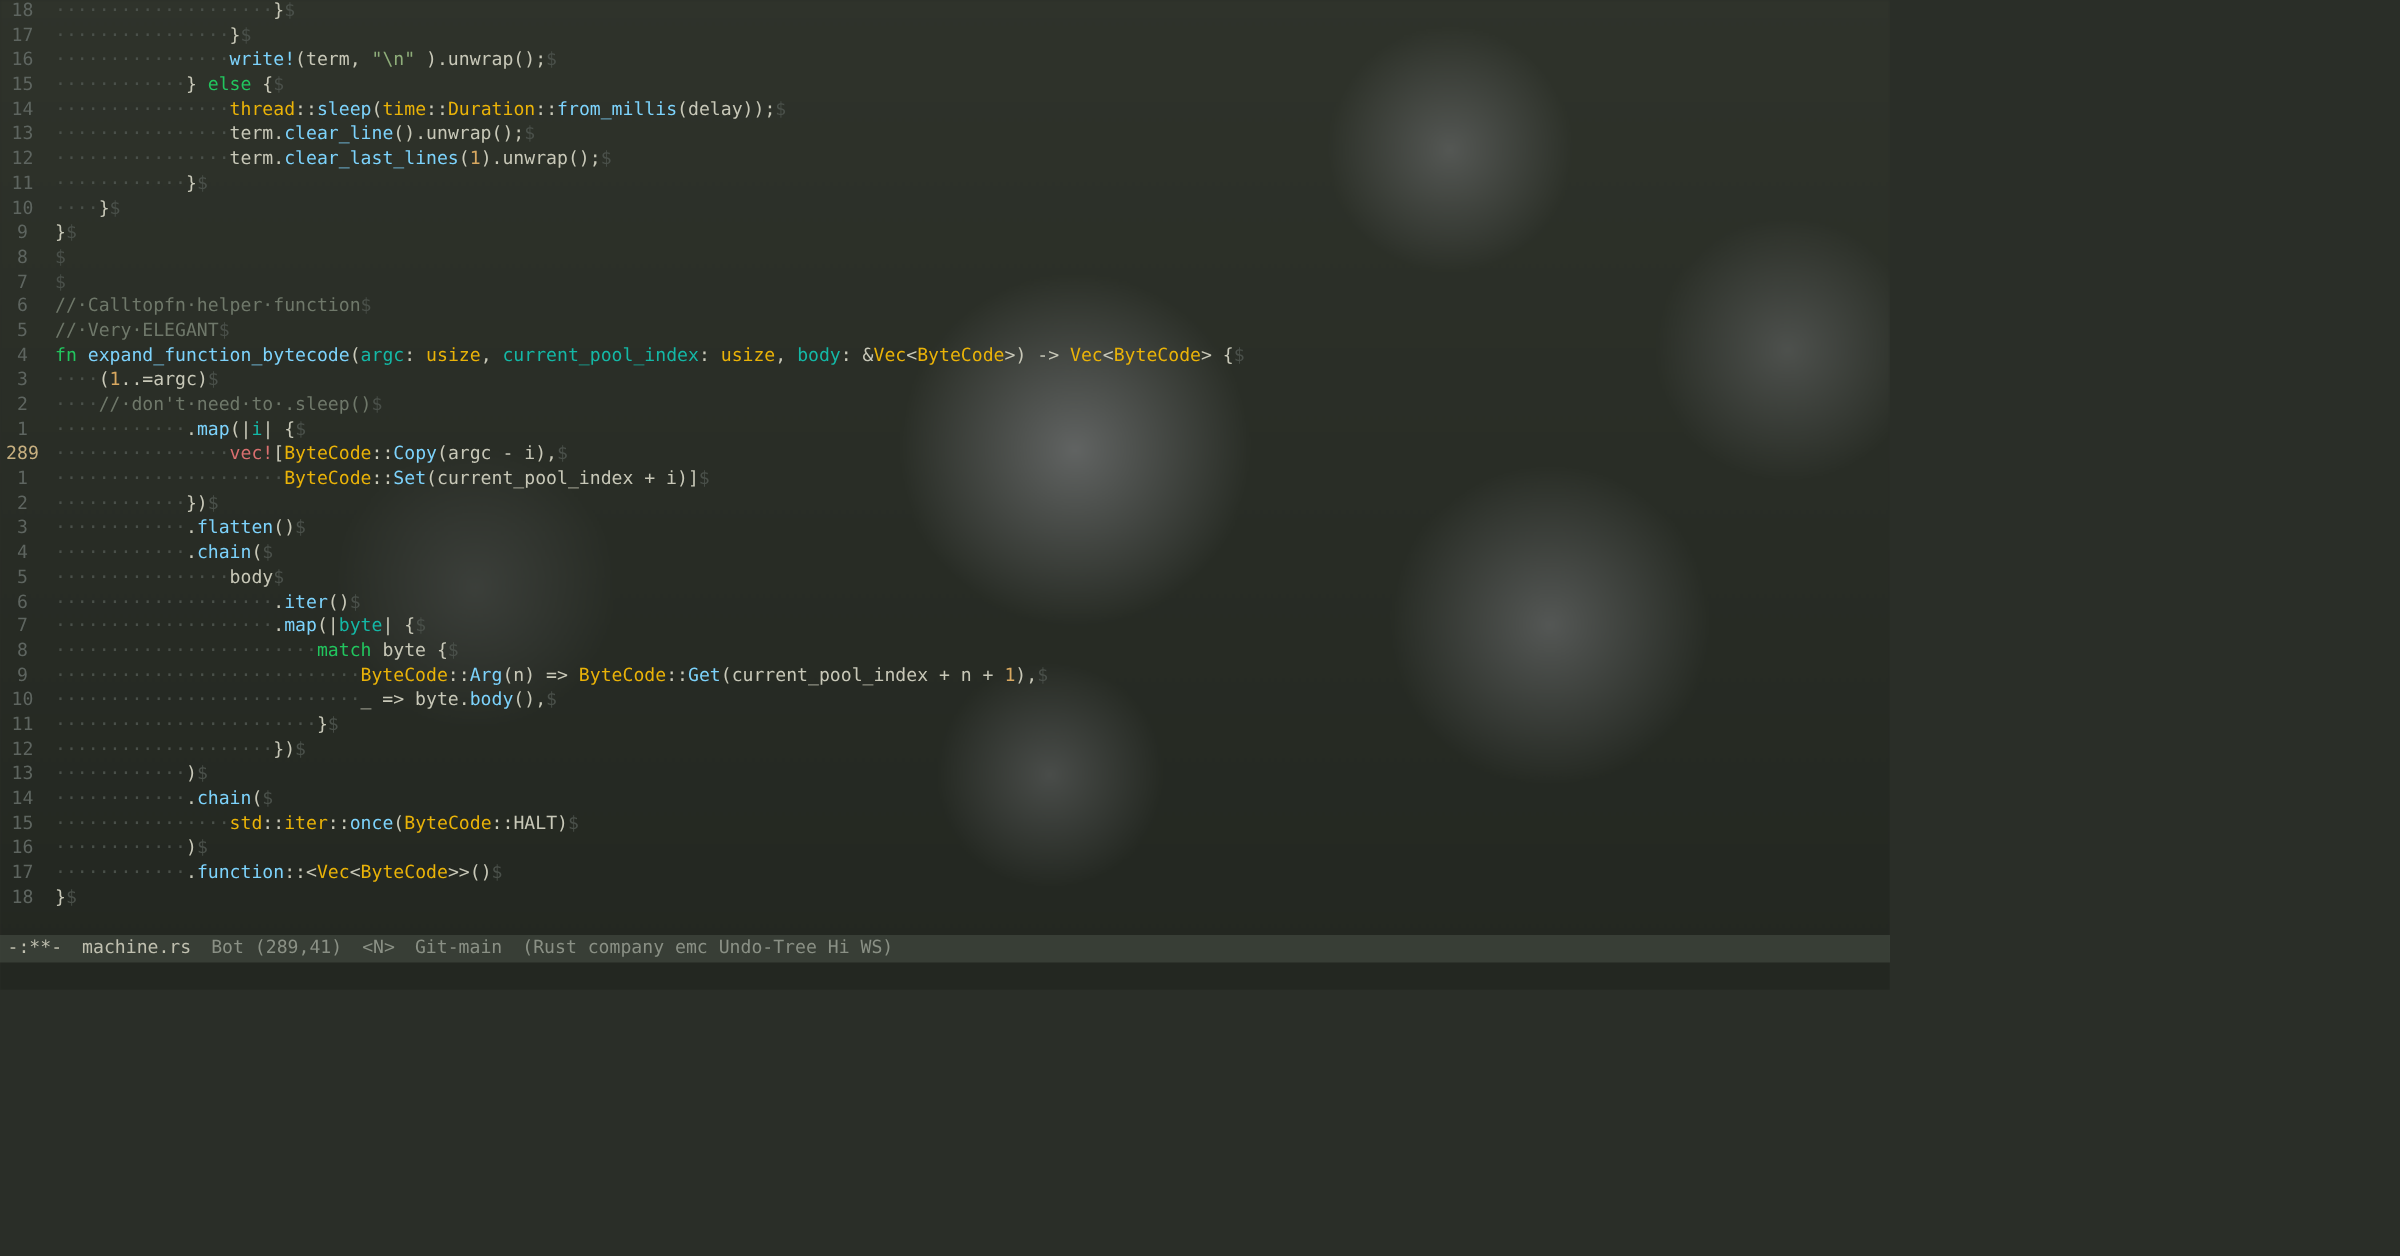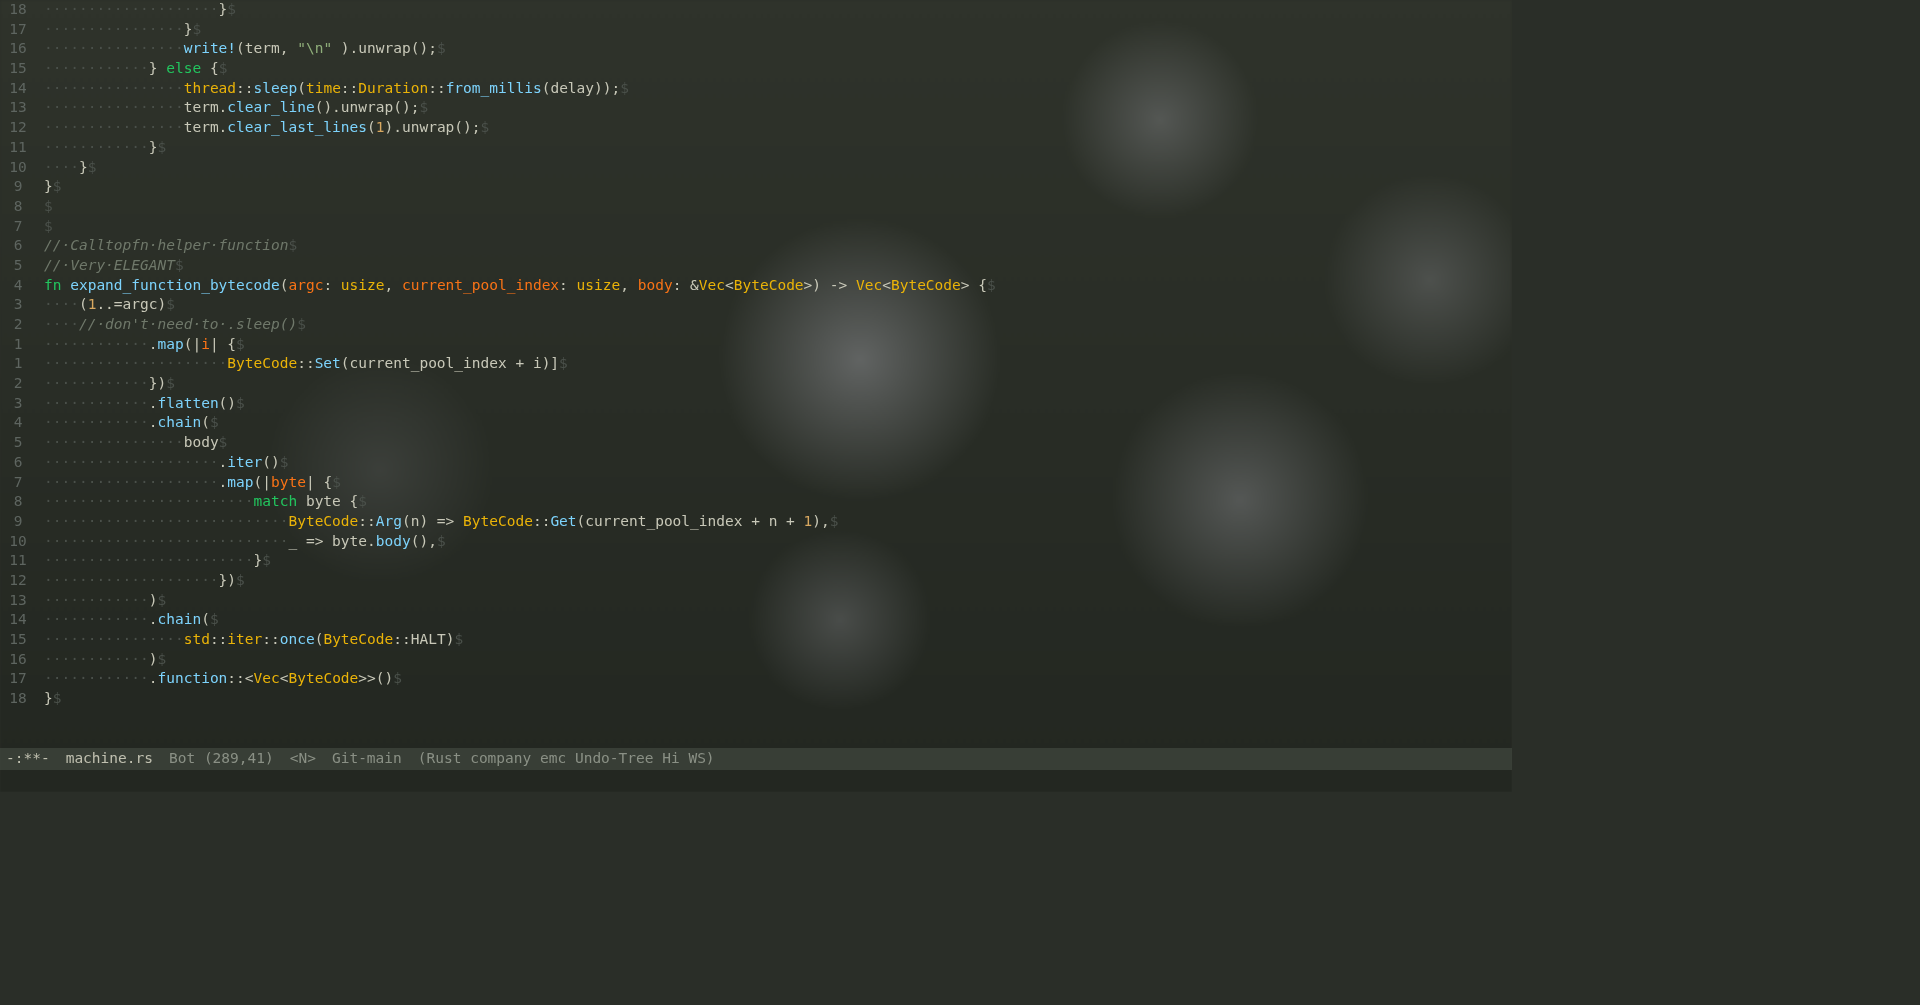--- a/index.html
+++ b/index.html
@@ -31,23 +31,23 @@
   .line { display: flex; white-space: pre; height: 19.7px; }
   .gutter { width: 44px; text-align: center; padding-right: 8px; color: #5e6560; flex: none; }
   .gutter.curr { color: #c8b080; }
   .code { flex: 1; }
   .ws { color: #4a504a; }
   .eol { color: #4a504a; }
   .kw { color: #22c55e; }
   .kw2 { color: #d96f6f; }
   .type { color: #eab308; }
   .fn { color: #7dd3fc; }
-  .param { color: #f97316; }
+  .param { color: #14b8a6; }
   .str { color: #8fae7a; }
-  .comment { color: #6f786a; font-style: italic; }
+  .comment { color: #6f786a; }
   .num { color: #d8a860; }
   .modeline {
     position: absolute; left: 0; right: 0; bottom: 22px;
     background: rgba(70,78,68,0.6);
     color: #c0c0b0;
     padding: 2px 6px;
     font-size: 14.5px;
     height: 22px;
     display: flex; align-items: center; gap: 16px;
     z-index: 2;
@@ -72,20 +72,21 @@
     <div class="line"><span class="gutter">10</span><span class="code"><span class="ws">····</span><span>}</span><span class="eol">$</span></span></div>
     <div class="line"><span class="gutter">9</span><span class="code"><span>}</span><span class="eol">$</span></span></div>
     <div class="line"><span class="gutter">8</span><span class="code"><span class="eol">$</span></span></div>
     <div class="line"><span class="gutter">7</span><span class="code"><span class="eol">$</span></span></div>
     <div class="line"><span class="gutter">6</span><span class="code"><span class="comment">//·Calltopfn·helper·function</span><span class="eol">$</span></span></div>
     <div class="line"><span class="gutter">5</span><span class="code"><span class="comment">//·Very·ELEGANT</span><span class="eol">$</span></span></div>
     <div class="line"><span class="gutter">4</span><span class="code"><span class="kw">fn</span><span> </span><span class="fn">expand_function_bytecode</span><span>(</span><span class="param">argc</span><span>: </span><span class="type">usize</span><span>, </span><span class="param">current_pool_index</span><span>: </span><span class="type">usize</span><span>, </span><span class="param">body</span><span>: &amp;</span><span class="type">Vec</span><span>&lt;</span><span class="type">ByteCode</span><span>&gt;) -&gt; </span><span class="type">Vec</span><span>&lt;</span><span class="type">ByteCode</span><span>&gt; {</span><span class="eol">$</span></span></div>
     <div class="line"><span class="gutter">3</span><span class="code"><span class="ws">····</span><span>(</span><span class="num">1</span><span>..=</span><span>argc)</span><span class="eol">$</span></span></div>
     <div class="line"><span class="gutter">2</span><span class="code"><span class="ws">····</span><span class="comment">//·don't·need·to·.sleep()</span><span class="eol">$</span></span></div>
     <div class="line"><span class="gutter">1</span><span class="code"><span class="ws">············</span><span>.</span><span class="fn">map</span><span>(|</span><span class="param">i</span><span>| {</span><span class="eol">$</span></span></div>
+    <div class="line"><span class="gutter curr">289</span><span class="code"><span class="ws">················</span><span class="kw2">vec!</span><span>[</span><span class="type">ByteCode</span><span>::</span><span class="fn">Copy</span><span>(argc - i),</span><span class="eol">$</span></span></div>
     <div class="line"><span class="gutter">1</span><span class="code"><span class="ws">·····················</span><span class="type">ByteCode</span><span>::</span><span class="fn">Set</span><span>(current_pool_index + i)]</span><span class="eol">$</span></span></div>
     <div class="line"><span class="gutter">2</span><span class="code"><span class="ws">············</span><span>})</span><span class="eol">$</span></span></div>
     <div class="line"><span class="gutter">3</span><span class="code"><span class="ws">············</span><span>.</span><span class="fn">flatten</span><span>()</span><span class="eol">$</span></span></div>
     <div class="line"><span class="gutter">4</span><span class="code"><span class="ws">············</span><span>.</span><span class="fn">chain</span><span>(</span><span class="eol">$</span></span></div>
     <div class="line"><span class="gutter">5</span><span class="code"><span class="ws">················</span><span>body</span><span class="eol">$</span></span></div>
     <div class="line"><span class="gutter">6</span><span class="code"><span class="ws">····················</span><span>.</span><span class="fn">iter</span><span>()</span><span class="eol">$</span></span></div>
     <div class="line"><span class="gutter">7</span><span class="code"><span class="ws">····················</span><span>.</span><span class="fn">map</span><span>(|</span><span class="param">byte</span><span>| {</span><span class="eol">$</span></span></div>
     <div class="line"><span class="gutter">8</span><span class="code"><span class="ws">························</span><span class="kw">match</span><span> byte {</span><span class="eol">$</span></span></div>
     <div class="line"><span class="gutter">9</span><span class="code"><span class="ws">····························</span><span class="type">ByteCode</span><span>::</span><span class="fn">Arg</span><span>(n) =&gt; </span><span class="type">ByteCode</span><span>::</span><span class="fn">Get</span><span>(current_pool_index + n + </span><span class="num">1</span><span>),</span><span class="eol">$</span></span></div>
     <div class="line"><span class="gutter">10</span><span class="code"><span class="ws">····························</span><span>_ =&gt; byte.</span><span class="fn">body</span><span>(),</span><span class="eol">$</span></span></div>

